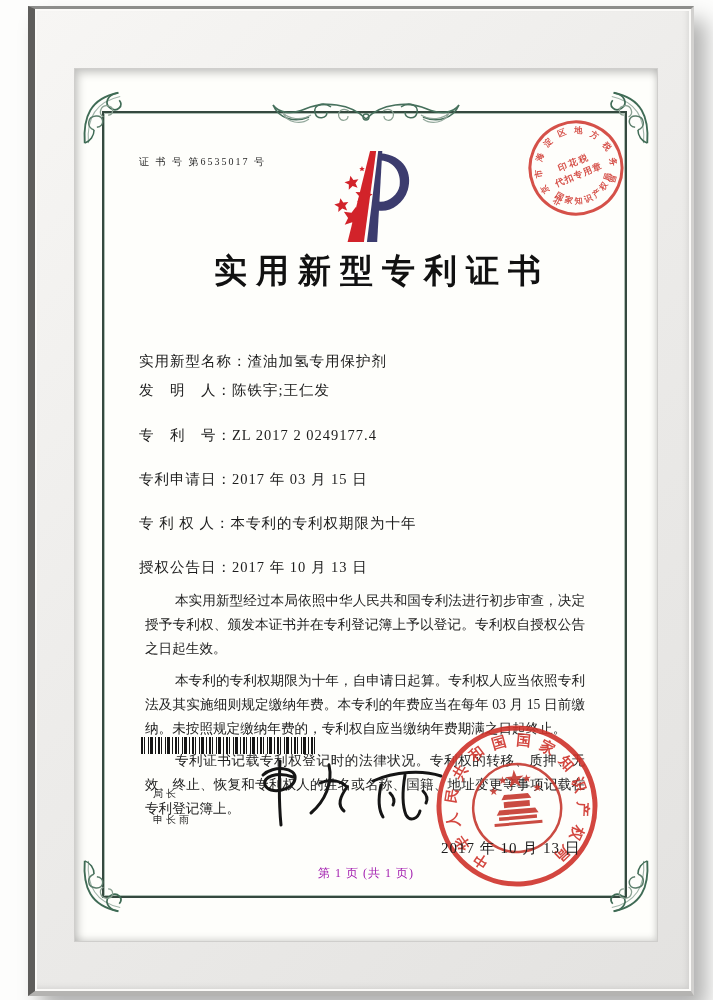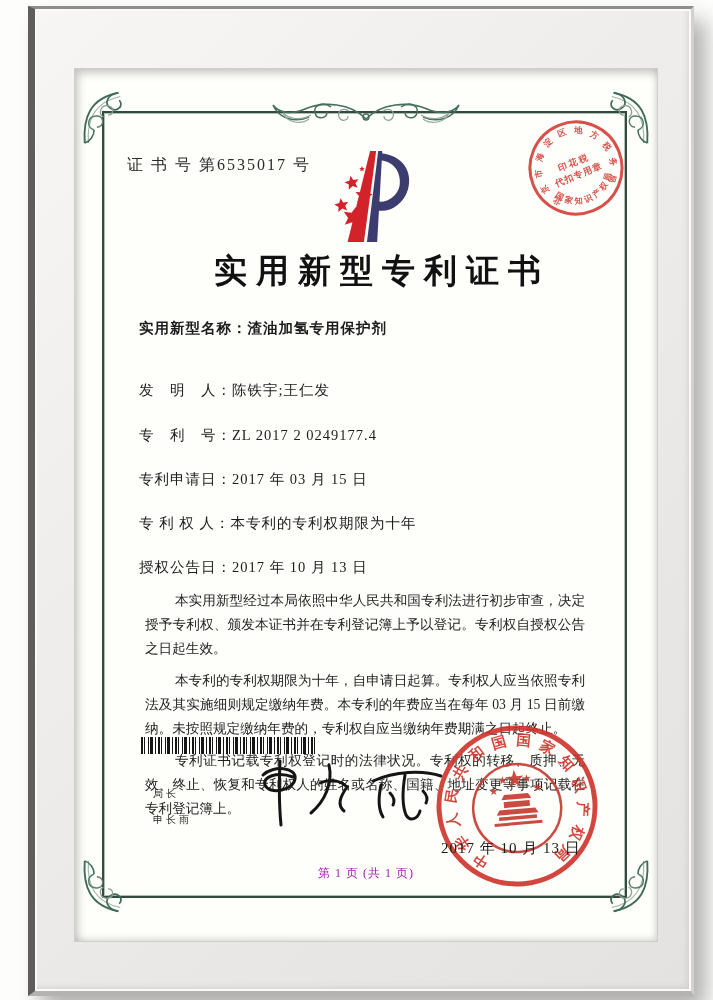--- a/index.html
+++ b/index.html
@@ -18,30 +18,30 @@
   
   .ornate-border{position:absolute;left:27px;top:42px;width:521px;height:783px;
     border:2px solid #35493f;box-shadow:inset 0 0 0 1px #aebfb4;}
   .cnr{position:absolute;width:56px;height:56px;}
   .cnr.tl{left:6px;top:20px;}
   .cnr.tr{right:6px;top:20px;transform:scaleX(-1);}
   .cnr.bl{left:6px;bottom:26px;transform:scaleY(-1);}
   .cnr.br{right:6px;bottom:26px;transform:scale(-1,-1);}
   .top-orn{position:absolute;left:50%;top:24px;transform:translateX(-50%);width:190px;height:40px;}
 
-  .cert-number{position:absolute;left:52px;top:86px;font-size:16px;letter-spacing:2px;color:#2a2a2a;}
+  .cert-number{position:absolute;left:64px;top:86px;font-size:10px;letter-spacing:2px;color:#2a2a2a;}
 
   .logo{position:absolute;left:238px;top:76px;width:110px;height:102px;}
 
   .title{position:absolute;left:16px;top:180px;width:100%;text-align:center;
     font-size:33px;font-weight:700;letter-spacing:9px;color:#111;}
 
   .fields{position:absolute;left:64px;top:0;width:470px;}
   .frow{position:absolute;left:0;font-size:14.5px;letter-spacing:1px;color:#1c1c1c;white-space:nowrap;}
-  .frow:nth-of-type(1){top:250px;font-weight:bold;}
+  .frow:nth-of-type(1){top:283px;}
   .frow:nth-of-type(2){top:312px;}
   .frow:nth-of-type(3){top:357px;}
   .frow:nth-of-type(4){top:401px;}
   .frow:nth-of-type(5){top:445px;}
   .frow:nth-of-type(6){top:489px;}
 
   .body-text{position:absolute;left:62px;top:512px;width:456px;font-size:13.6px;
     line-height:24px;color:#222;text-align:justify;}
   .body-text p{margin:8px;text-indent:2.2em;}
 

